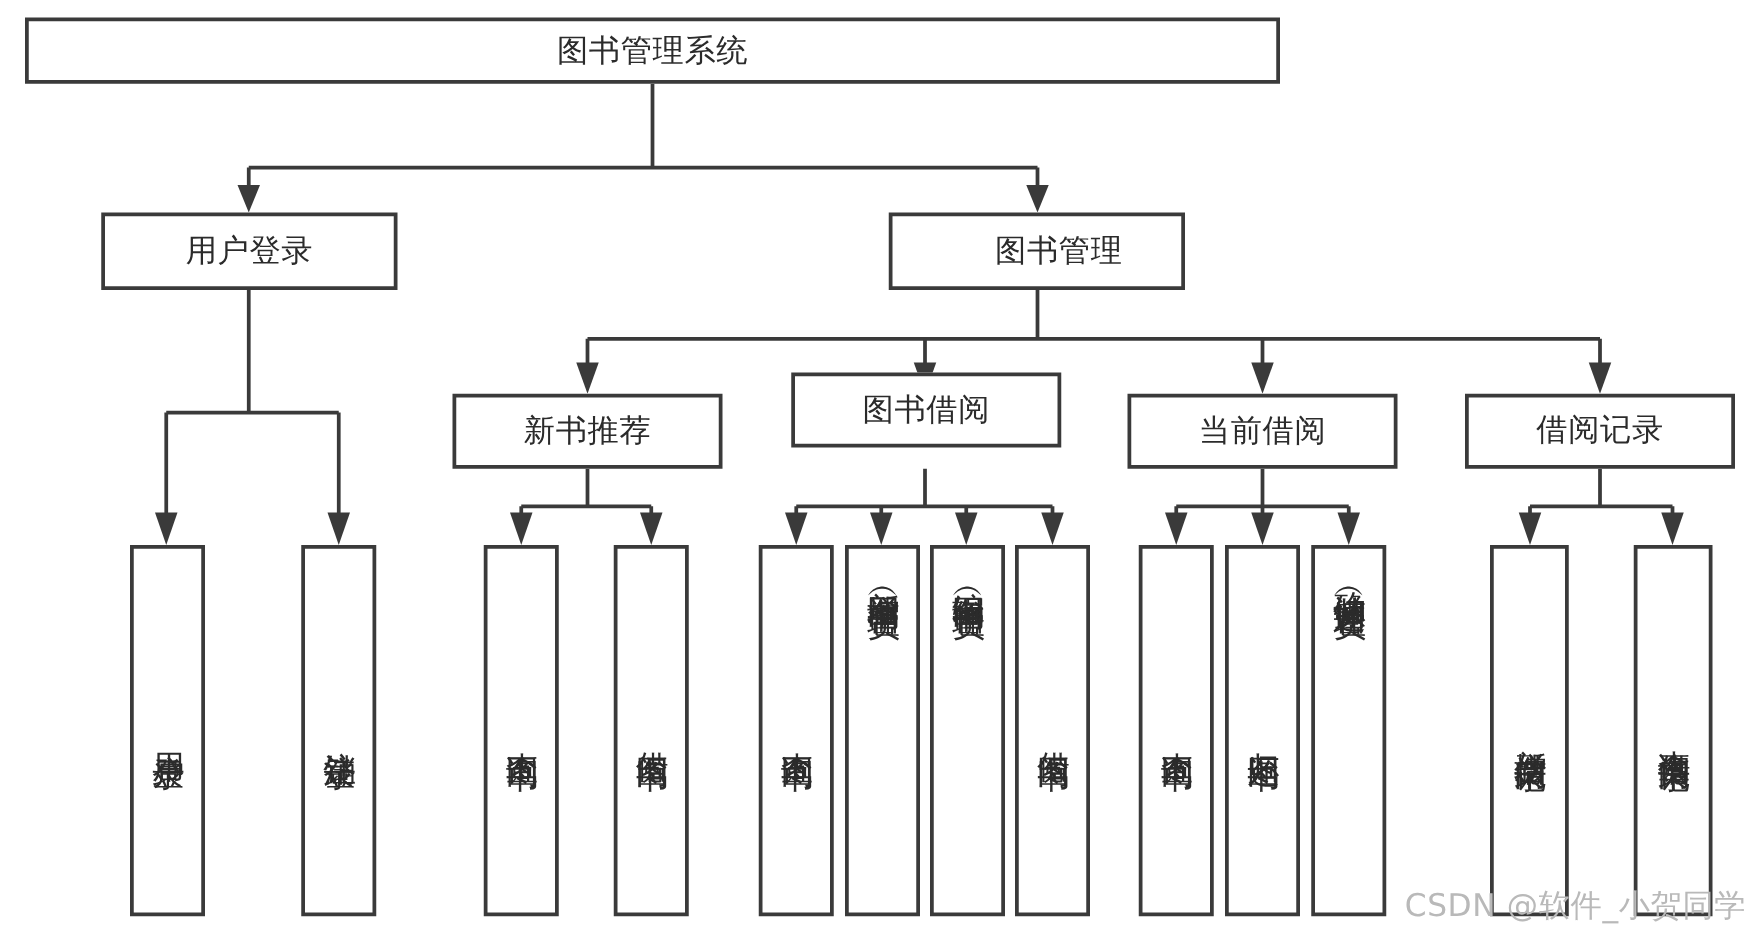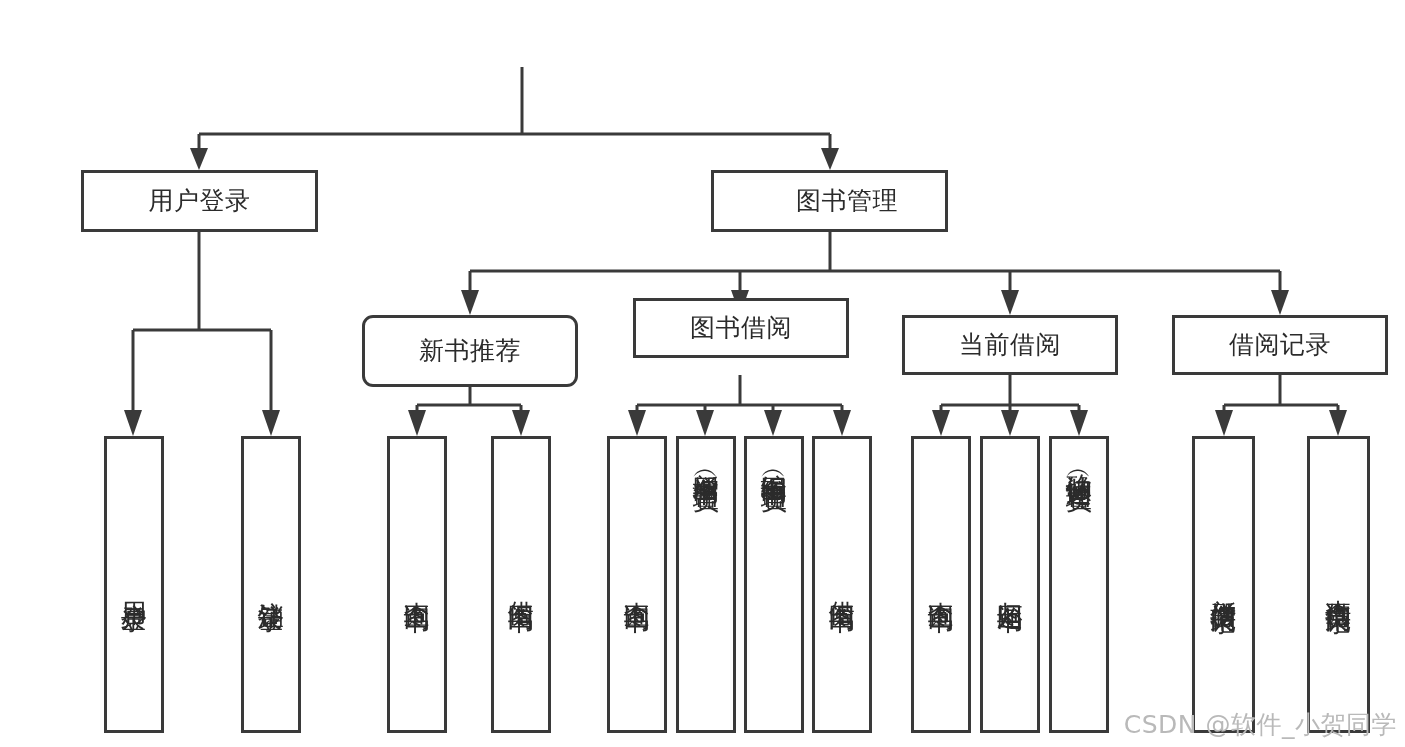--- a/index.html
+++ b/index.html
@@ -158,30 +158,33 @@
     <polygon class="arrowhead" points="1070,410 1088,410 1079,436"></polygon>
 
     <line x1="1280" y1="375" x2="1280" y2="405"></line>
     <line x1="1224" y1="405" x2="1338" y2="405"></line>
     <line x1="1224" y1="405" x2="1224" y2="412"></line>
     <line x1="1338" y1="405" x2="1338" y2="412"></line>
     <polygon class="arrowhead" points="1215,410 1233,410 1224,436"></polygon>
     <polygon class="arrowhead" points="1329,410 1347,410 1338,436"></polygon>
   </svg>
 
+  <div class="node horiz" style="left:20px; top:14px; width:1004px; height:53px;">
+    <span class="node-label">图书管理系统</span>
+  </div>
 
   <div class="node horiz" style="left:81px; top:170px; width:237px; height:62px;">
     <span class="node-label">用户登录</span>
   </div>
 
   <div class="node horiz" style="left:711px; top:170px; width:237px; height:62px;padding-left:35px;">
     <span class="node-label">图书管理</span>
   </div>
 
-  <div class="node horiz" style="left:362px; top:315px; width:216px; height:72px;border-radius:11px;">
+  <div class="node horiz" style="left:362px; top:315px; width:216px; height:60px;">
     <span class="node-label">新书推荐</span>
   </div>
 
   <div class="node horiz" style="left:633px; top:298px; width:216px; height:60px;">
     <span class="node-label">图书借阅</span>
   </div>
 
   <div class="node horiz" style="left:902px; top:315px; width:216px; height:60px;">
     <span class="node-label">当前借阅</span>
   </div>

